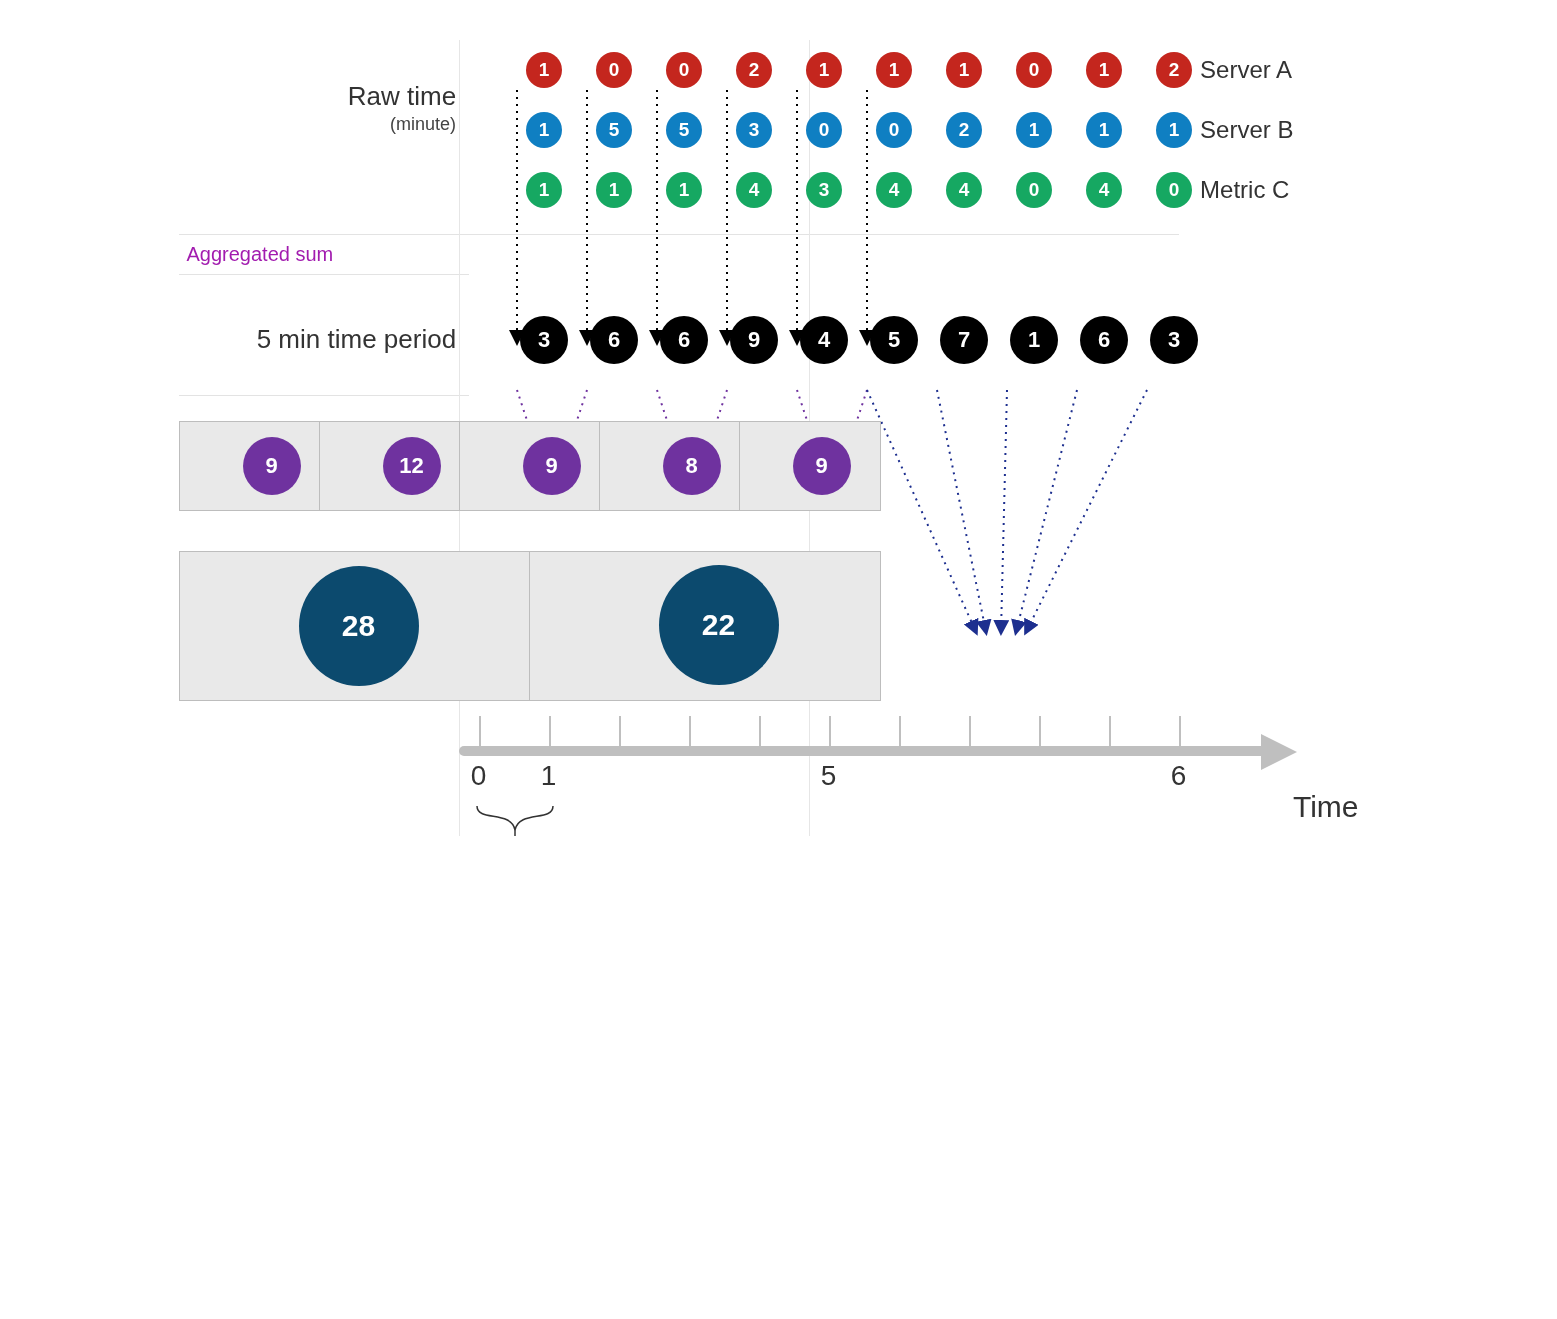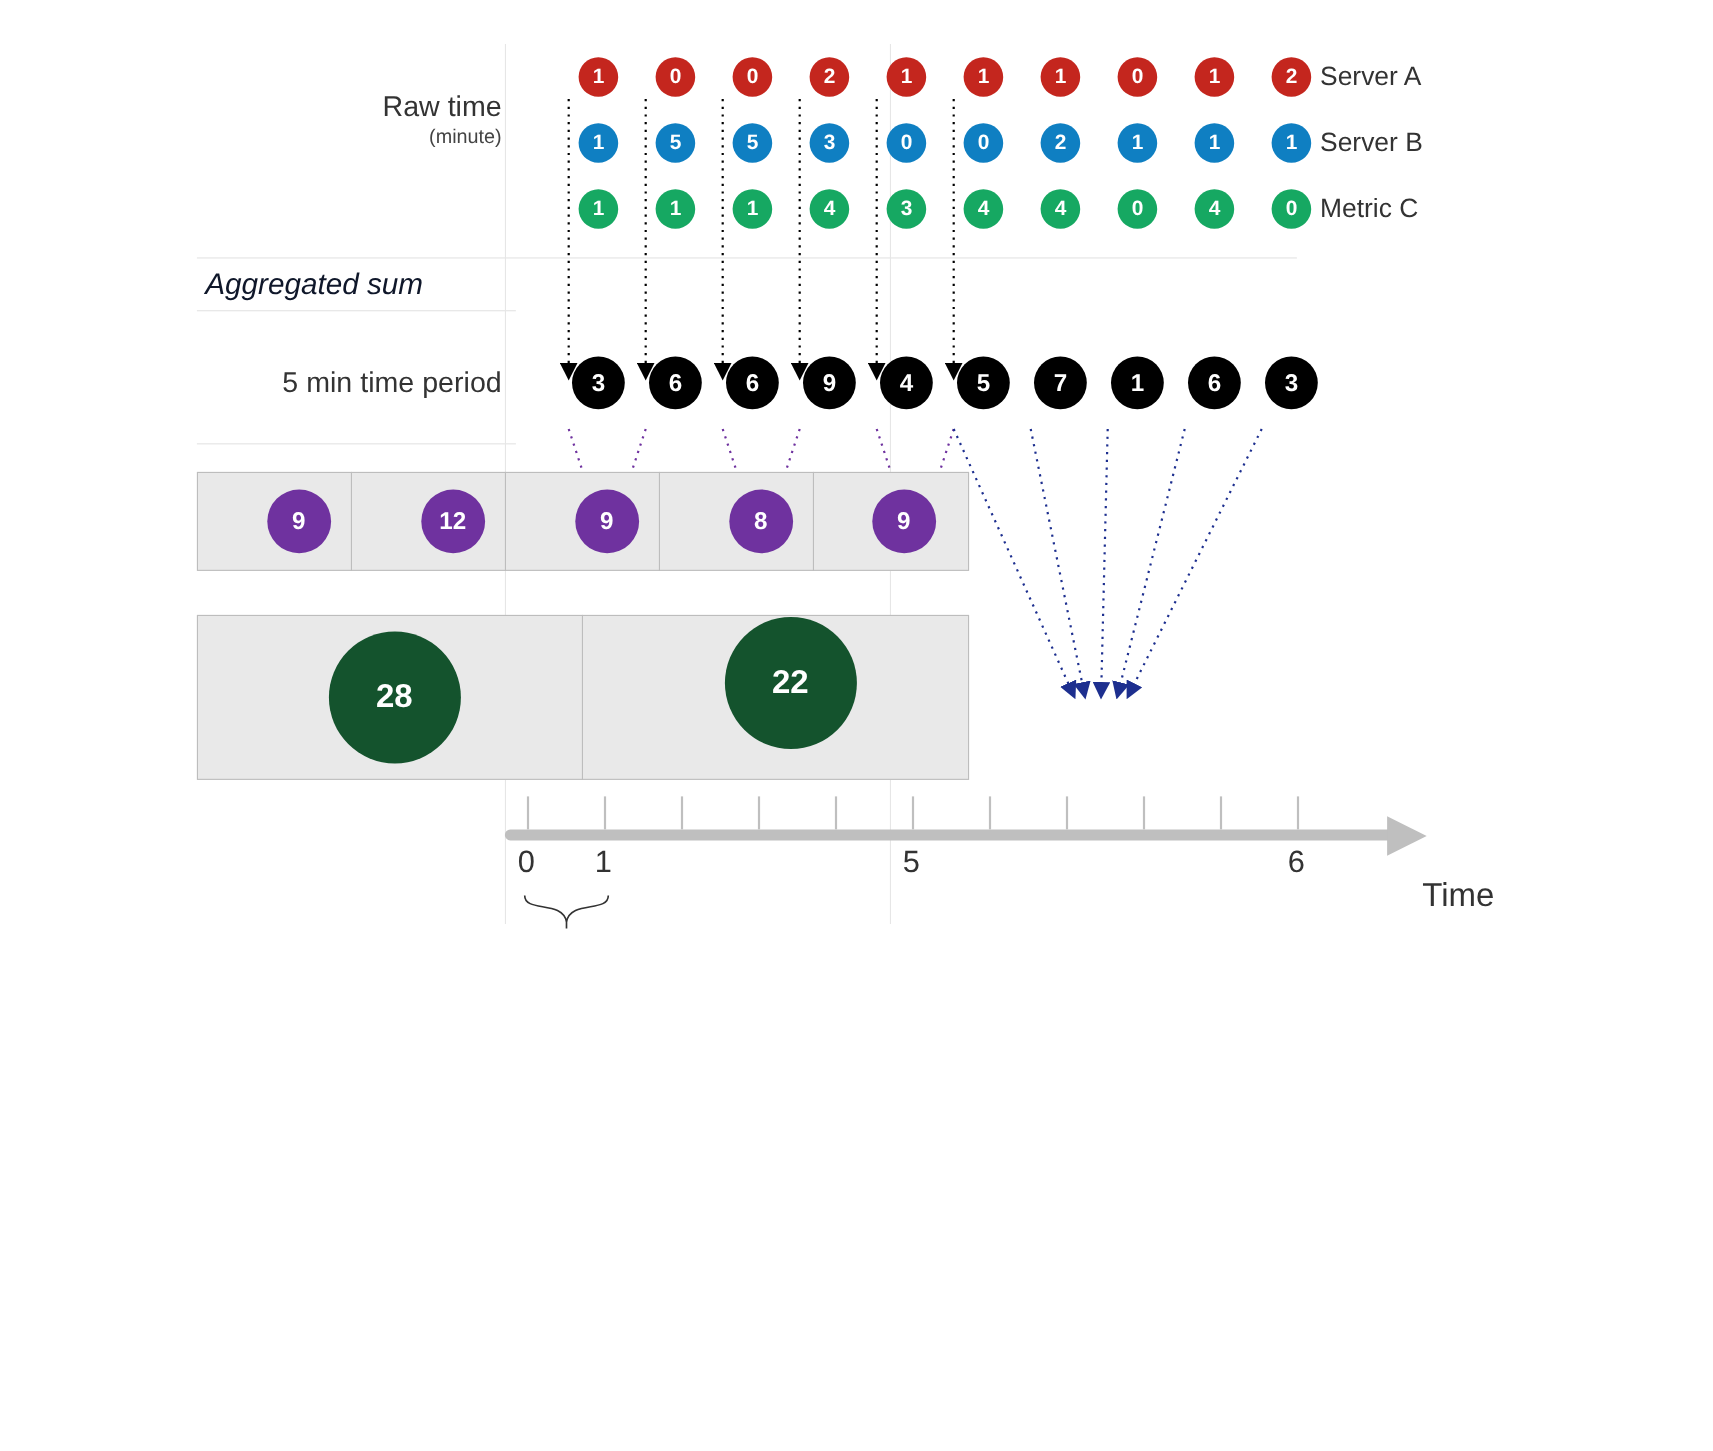--- a/index.html
+++ b/index.html
@@ -56,32 +56,31 @@
   .c-small { width: 36px; height: 36px; font-size: 19px; top: 12px; }
   .c-med   { width: 48px; height: 48px; font-size: 22px; top: 6px; }
   .c-big   { width: 58px; height: 58px; font-size: 22px; }
   .c-xbig  { width: 120px; height: 120px; font-size: 30px; }
 
   .red    { background:#c4261e; }
   .blue   { background:#0f7fc2; }
   .green  { background:#16a862; }
   .black  { background:#000; }
   .purple { background:#6f329f; }
-  .navy   { background:#14532d; }
+  .navy   { background:#0c4a6e; }
 
   .divider {
     border-top: 1px solid #e3e3e3;
     margin-left: 0;
     width: 1000px;
   }
   .section-header {
-    font-size: 27px;
-    color: #0f172a;
+    font-size: 20px;
+    color: #a21caf;
     padding: 8px 0 8px 8px;
-    font-style: italic;
   }
 
   .grey-strip {
     position: absolute;
     left: 0;
     right: 0;
     top: 0;
     bottom: 0;
     background: #e9e9e9;
     border: 1px solid #bdbdbd;
@@ -306,21 +305,21 @@
       <div class="circle c-big purple" style="left:614px; top:16px;">9</div>
     </div>
     <div class="right-col"></div>
   </div>
 
   <div class="row" style="height:160px; margin-top:30px;">
     <div class="data-col" style="height:150px;">
       <div class="grey-strip" style="width:700px;"></div>
       <div class="cell-border" style="left:350px;"></div>
       <div class="circle c-xbig navy" style="left:120px; top:15px;">28</div>
-      <div class="circle c-xbig navy" style="left:480px; top:2px;text-align:center;">22</div>
+      <div class="circle c-xbig navy" style="left:480px; top:14px;text-align:center;">22</div>
     </div>
     <div class="right-col"></div>
   </div>
 
   <div class="axis-wrap">
     <div class="tick" style="left:20px;"></div>
     <div class="tick" style="left:90px;"></div>
     <div class="tick" style="left:160px;"></div>
     <div class="tick" style="left:230px;"></div>
     <div class="tick" style="left:300px;"></div>

